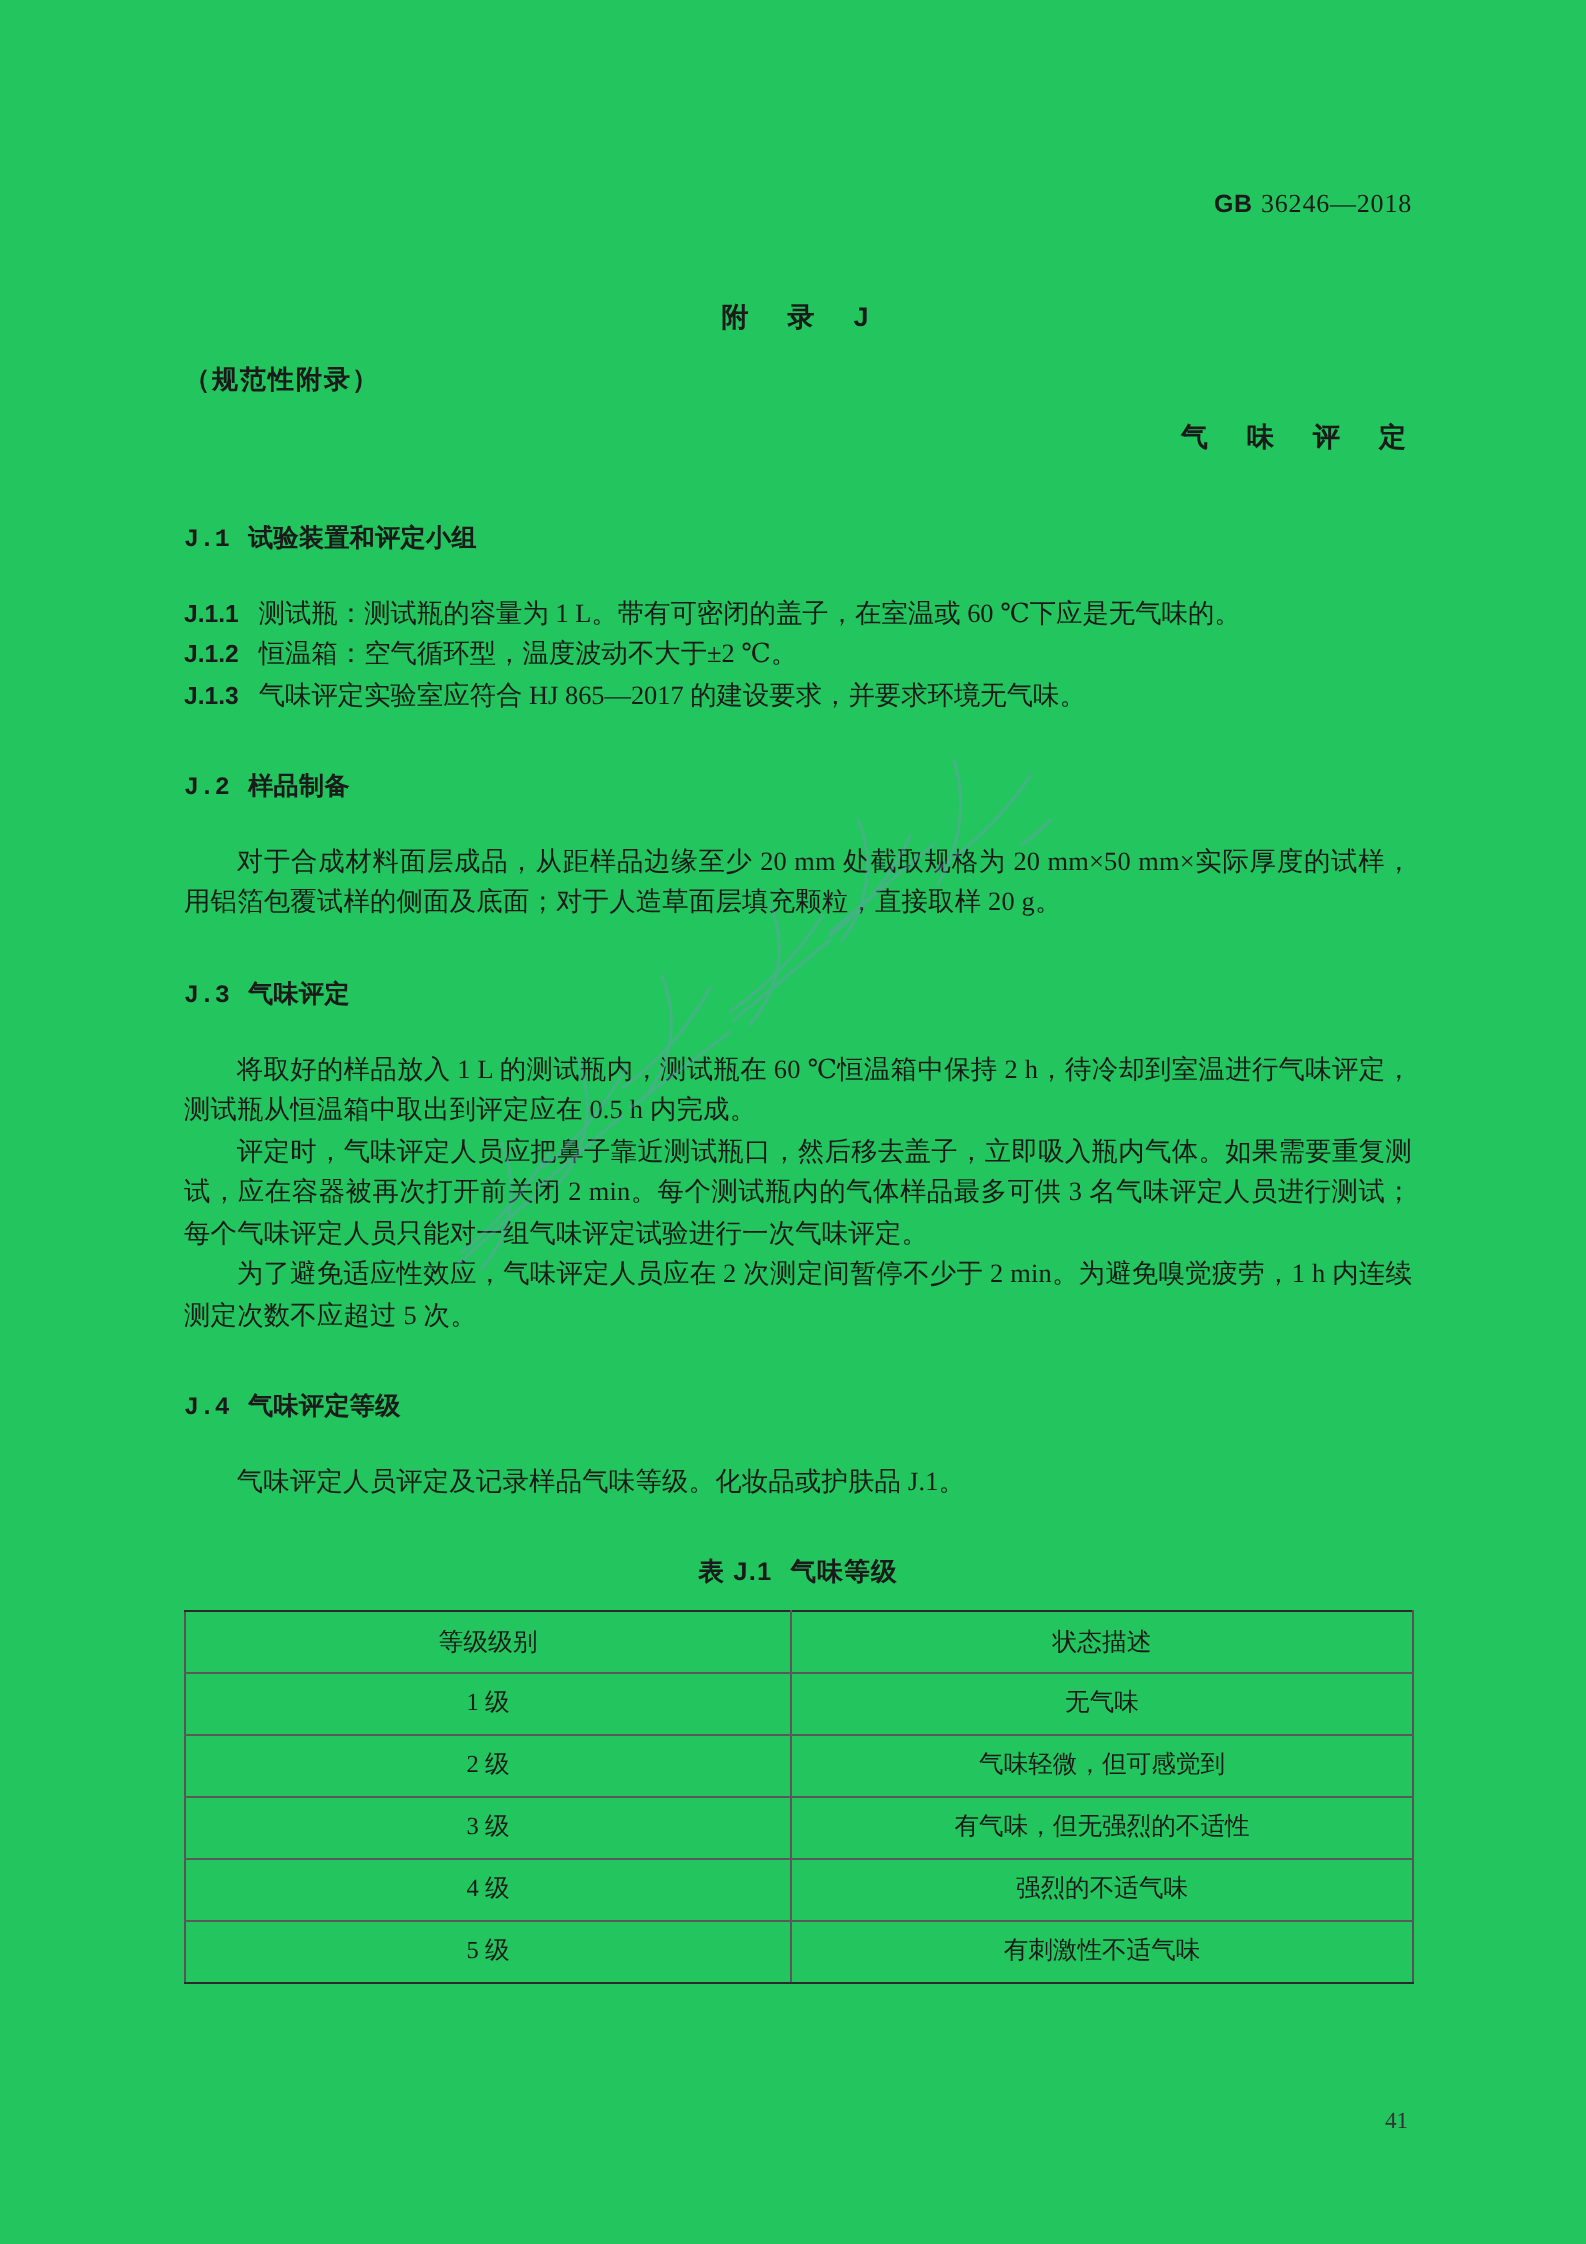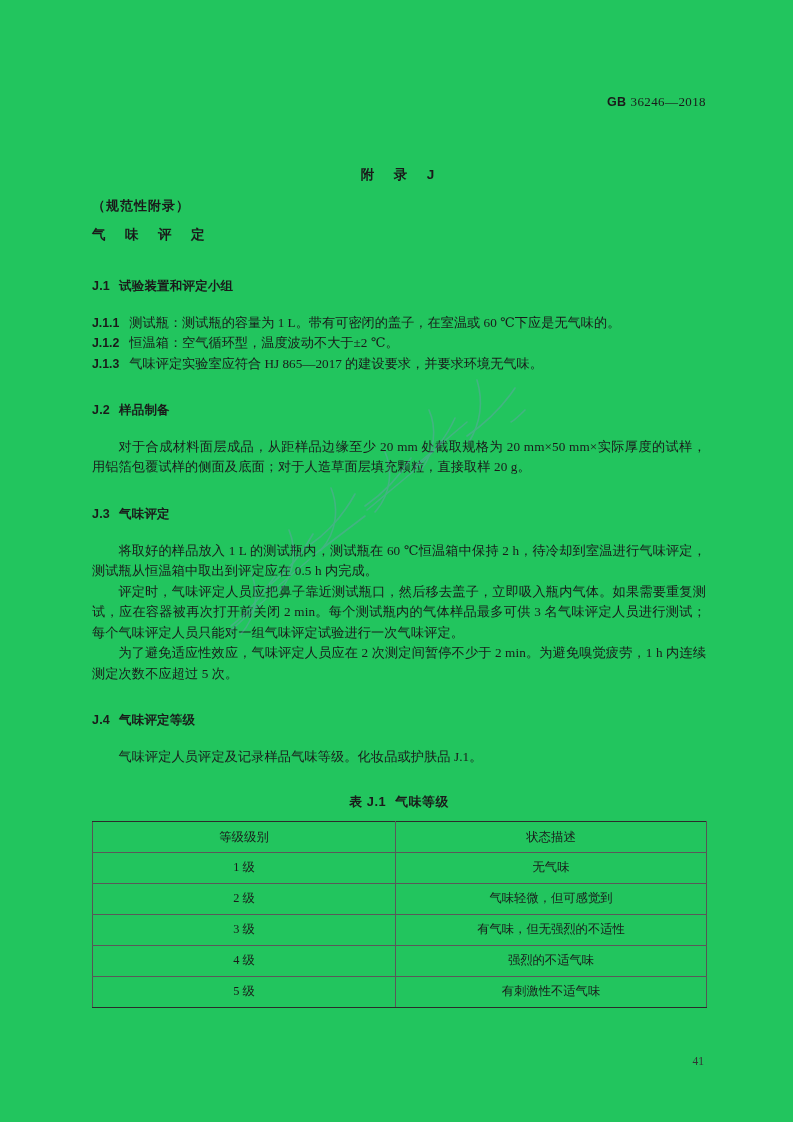--- a/index.html
+++ b/index.html
@@ -51,44 +51,44 @@
     top: 150px;
     width: 614px;
   }
 
   .annex-title {
     text-align: center;
     font-family: "Liberation Sans", sans-serif;
     font-weight: bold;
     font-size: 13.5px;
     letter-spacing: 3px;
-    margin: 16px 0 12px 0;
+    margin: 0 0 12px 0;
     line-height: 1.4;
   }
   .annex-sub {
     text-align: left;
     font-family: "Liberation Sans", sans-serif;
     font-weight: bold;
     font-size: 13px;
     letter-spacing: 1px;
     margin: 0 0 11px 0;
     line-height: 1.4;
   }
   .annex-name {
-    text-align: left;
+    text-align: right;
     font-family: "Liberation Sans", sans-serif;
     font-weight: bold;
     font-size: 13.5px;
     letter-spacing: 3px;
     margin: 0 0 0 0;
     line-height: 1.4;
   }
 
   .clause-head {
-    font-family: Liberation Sans, sans-serif;
+    font-family: Liberation Mono, monospace;
     font-weight: bold;
     font-size: 12.5px;
     margin: 0;
     line-height: 1.5;
     letter-spacing: 0.2px;
   }
   .clause-head .cnum { margin-right: 9px; }
 
   .para {
     font-size: 13.2px;

